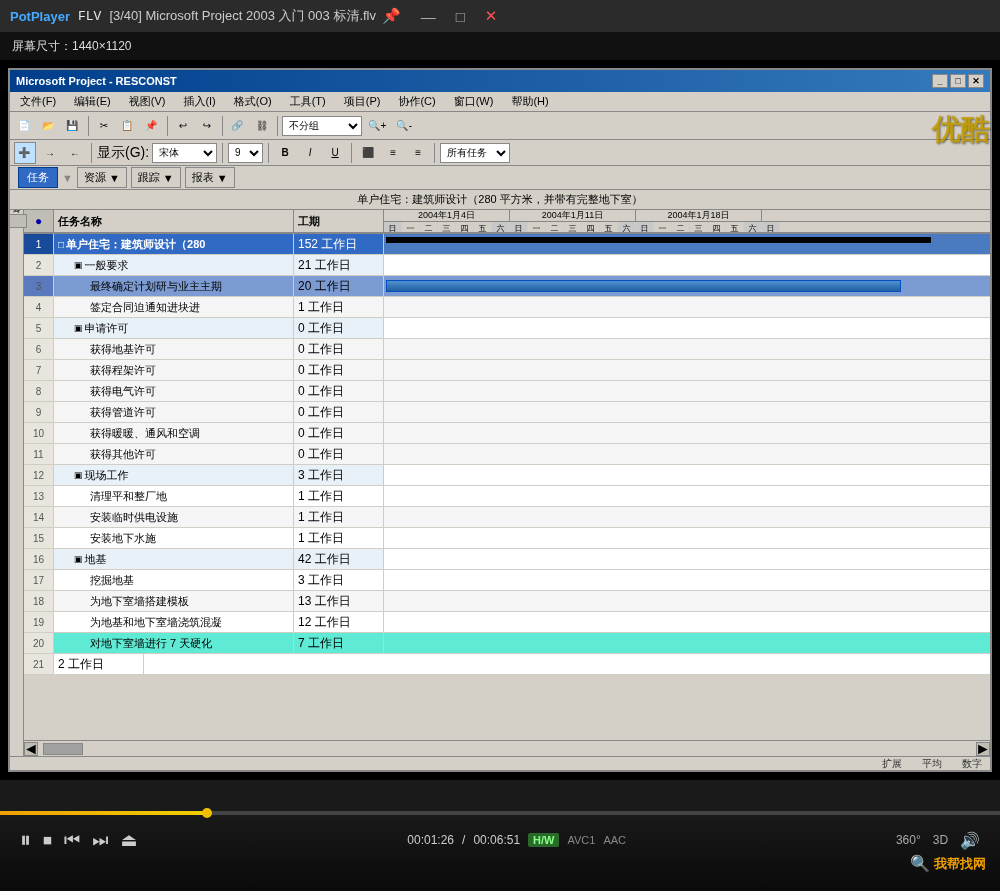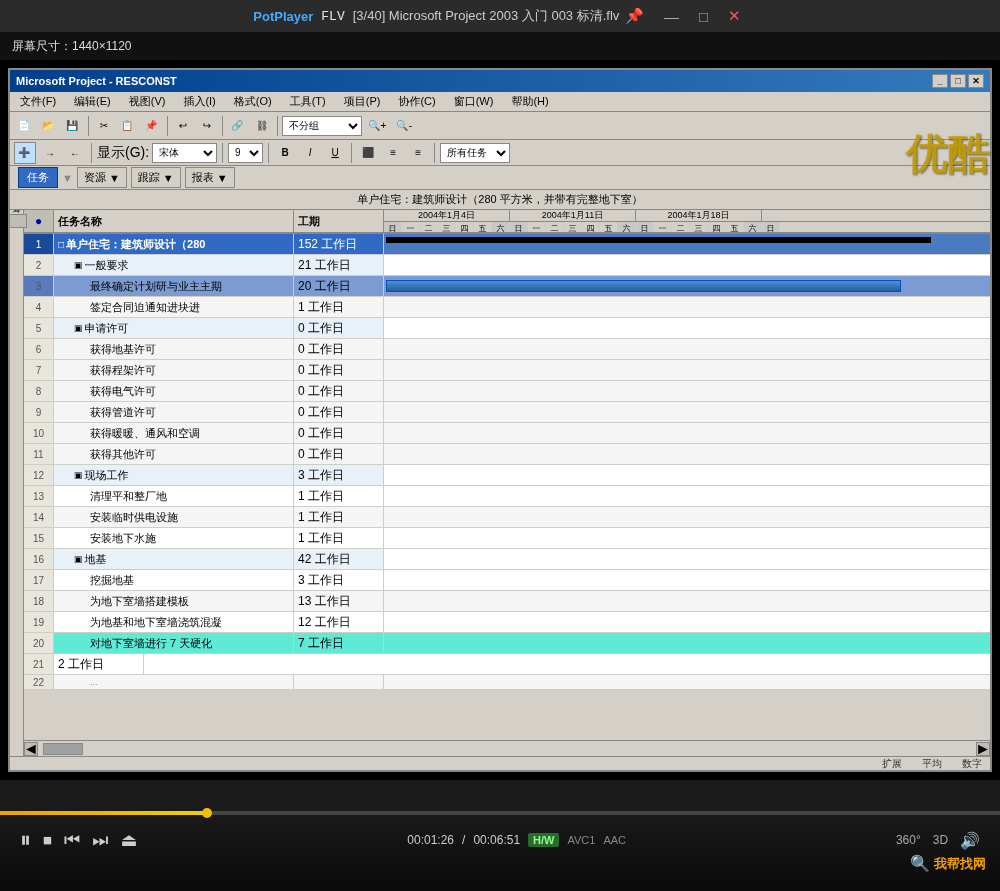--- a/index.html
+++ b/index.html
@@ -1,21 +1,21 @@
 <!DOCTYPE html>
 <html><head>
   <meta charset="utf-8">
   <style>
     * { margin: 0; padding: 0; box-sizing: border-box; }
     body { width: 1000px; height: 891px; background: #1a1a1a; font-family: Arial, sans-serif; overflow: hidden; position: relative; }
 
     
     .title-bar {
       width: 100%; height: 32px; background: #2b2b2b;
-      display: flex; align-items: center; justify-content: center;
+      display: flex; align-items: center; justify-content: flex-start;
       padding: 0 10px; color: #ccc; font-size: 13px;
     }
     .title-bar-left { display: flex; align-items: center; gap: 8px; }
     .title-bar-right { display: flex; align-items: center; gap: 8px; }
     .title-bar-btn { color: #aaa; cursor: pointer; font-size: 15px; padding: 2px 6px; }
 
     
     .screen-info {
       width: 100%; height: 28px; background: #111;
       display: flex; align-items: center; padding: 0 12px;
@@ -178,22 +178,22 @@
     .mp-hscroll {
       height: 16px; background: #d4d0c8; border-top: 1px solid #888;
       display: flex; align-items: center;
     }
     .mp-scrollbar {
       flex: 1; height: 16px; background: #d4d0c8; display: flex; align-items: center;
     }
 
     
     .watermark {
-      position: absolute; top: 66px; right: 10px;
-      color: rgba(200,160,0,0.85); font-size: 42px; font-weight: bold;
+      position: absolute; top: 50px; right: 10px;
+      color: rgba(200,160,0,0.85); font-size: 29px; font-weight: bold;
       font-family: 'Arial', sans-serif; text-shadow: 1px 1px 2px rgba(0,0,0,0.5);
       pointer-events: none; z-index: 10;
     }
 
     
     .mp-statusbar {
       height: 14px; background: #d4d0c8; border-top: 1px solid #888;
       display: flex; align-items: center; padding: 0 8px;
       font-size: 10px; color: #333; justify-content: flex-end; gap: 20px;
     }
@@ -639,26 +639,20 @@
             <div class="mp-cell-chart"></div>
           </div>
           <div class="mp-row">
             <div class="mp-cell-num">21</div>
             <div class="mp-cell-duration">
                 <span>2 工作日</span>
               </div>
             <div class="mp-cell-chart"></div>
           </div>
 
-          <div class="mp-row" style="background:#f5f5f5; height:15px;">
-            <div class="mp-cell-num">22</div>
-            <div class="mp-cell-name mp-indent-3" style="font-size:9px; color:#888;">...</div>
-            <div class="mp-cell-duration"></div>
-            <div class="mp-cell-chart"></div>
-          </div>
 
         </div>
 
         <div class="mp-hscroll">
           <div style="width:14px; height:14px; background:#c0bdb5; border:1px solid #888; display:flex; align-items:center; justify-content:center; cursor:pointer; flex-shrink:0;">◄</div>
           <div class="mp-scrollbar">
             <div style="width:40px; height:12px; background:#a0a0a0; border:1px solid #888; margin-left:5px;"></div>
           </div>
           <div style="width:14px; height:14px; background:#c0bdb5; border:1px solid #888; display:flex; align-items:center; justify-content:center; cursor:pointer; flex-shrink:0;">►</div>
         </div>

